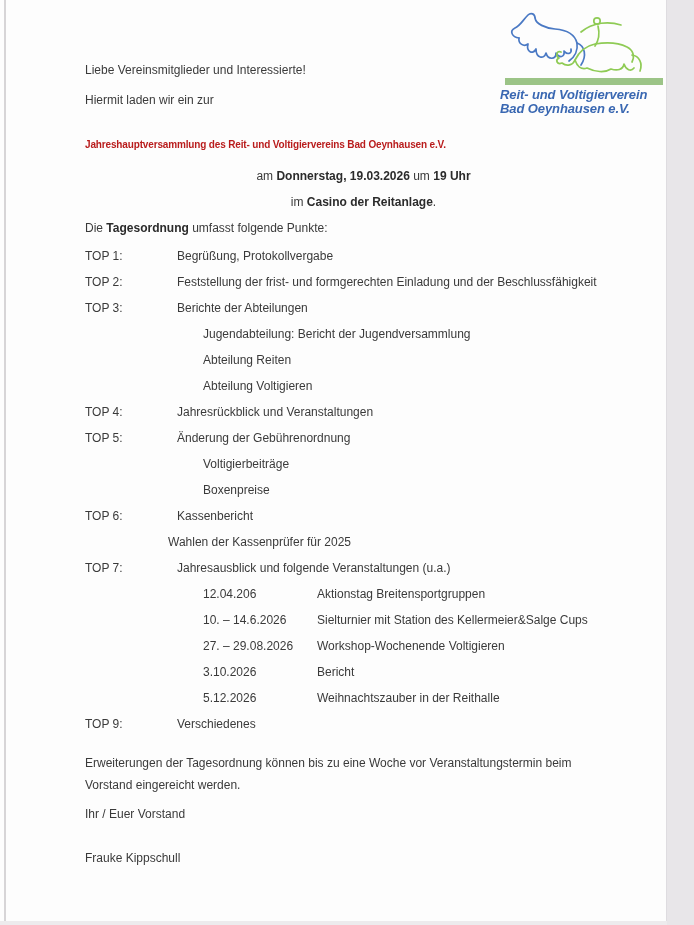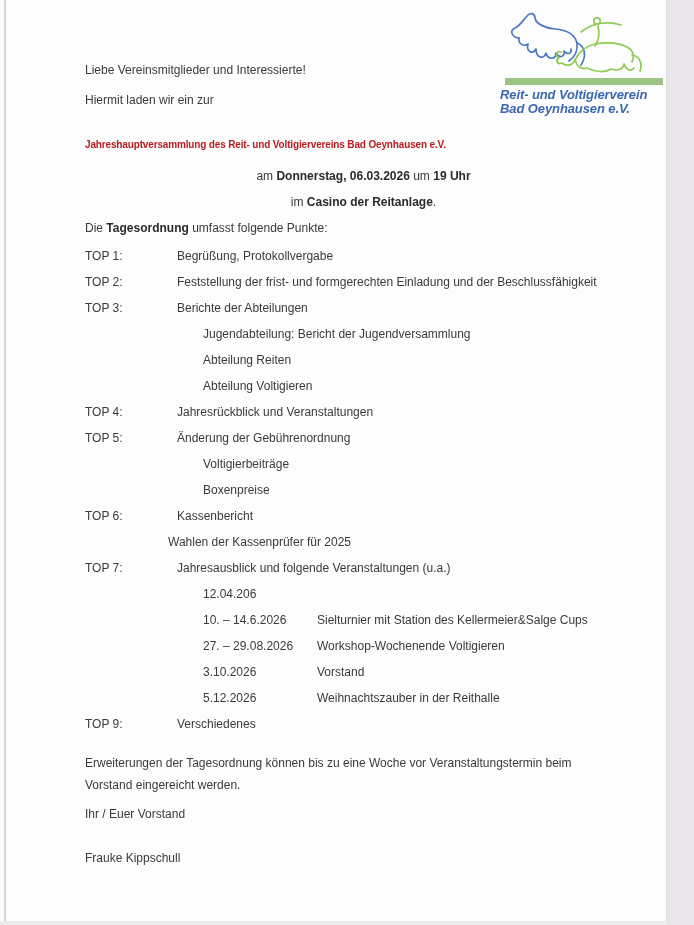--- a/index.html
+++ b/index.html
@@ -84,21 +84,21 @@
       <div>Bad Oeynhausen e.V.</div>
     </div>
   </div>
 
   <div class="content">
     <p class="salutation">Liebe Vereinsmitglieder und Interessierte!</p>
     <p class="intro">Hiermit laden wir ein zur</p>
 
     <p class="title">Jahreshauptversammlung des Reit- und Voltigiervereins Bad Oeynhausen e.V.</p>
 
-    <p class="when"><span>am </span><b>Donnerstag, 06.03.2026</b><span> um </span><b>19 Uhr</b></p>
+    <p class="when"><span>am </span><b>Donnerstag, 19.03.2026</b><span> um </span><b>19 Uhr</b></p>
 
     <p class="where"><span>im </span><b>Casino der Reitanlage</b><span>.</span></p>
 
     <p class="agenda-intro"><span>Die </span><b>Tagesordnung</b><span> umfasst folgende Punkte:</span></p>
 
     <div class="agenda">
       <div class="row">
           <span class="lbl">TOP 1:</span>
           <span class="txt">Begrüßung, Protokollvergabe</span>
         </div>
@@ -139,32 +139,33 @@
         </div>
       <div class="row cont">
           <span class="txt">Wahlen der Kassenprüfer für 2025</span>
         </div>
       <div class="row">
           <span class="lbl">TOP 7:</span>
           <span class="txt">Jahresausblick und folgende Veranstaltungen (u.a.)</span>
         </div>
       <div class="row ev">
           <span class="date">12.04.206</span>
+          <span class="txt">Aktionstag Breitensportgruppen</span>
         </div>
       <div class="row ev">
           <span class="date">10. – 14.6.2026</span>
           <span class="txt">Sielturnier mit Station des Kellermeier&amp;Salge Cups</span>
         </div>
       <div class="row ev">
           <span class="date">27. – 29.08.2026</span>
           <span class="txt">Workshop-Wochenende Voltigieren</span>
         </div>
       <div class="row ev">
           <span class="date">3.10.2026</span>
-          <span class="txt">Vorstand</span>
+          <span class="txt">Bericht</span>
         </div>
       <div class="row ev">
           <span class="date">5.12.2026</span>
           <span class="txt">Weihnachtszauber in der Reithalle</span>
         </div>
       <div class="row">
           <span class="lbl">TOP 9:</span>
           <span class="txt">Verschiedenes</span>
         </div>
     </div>

